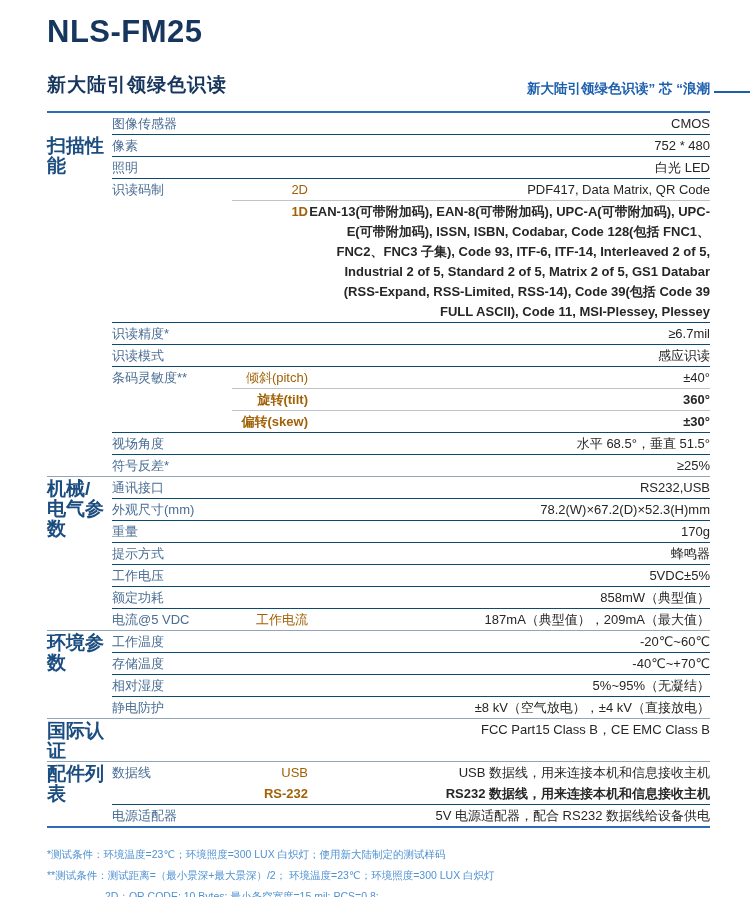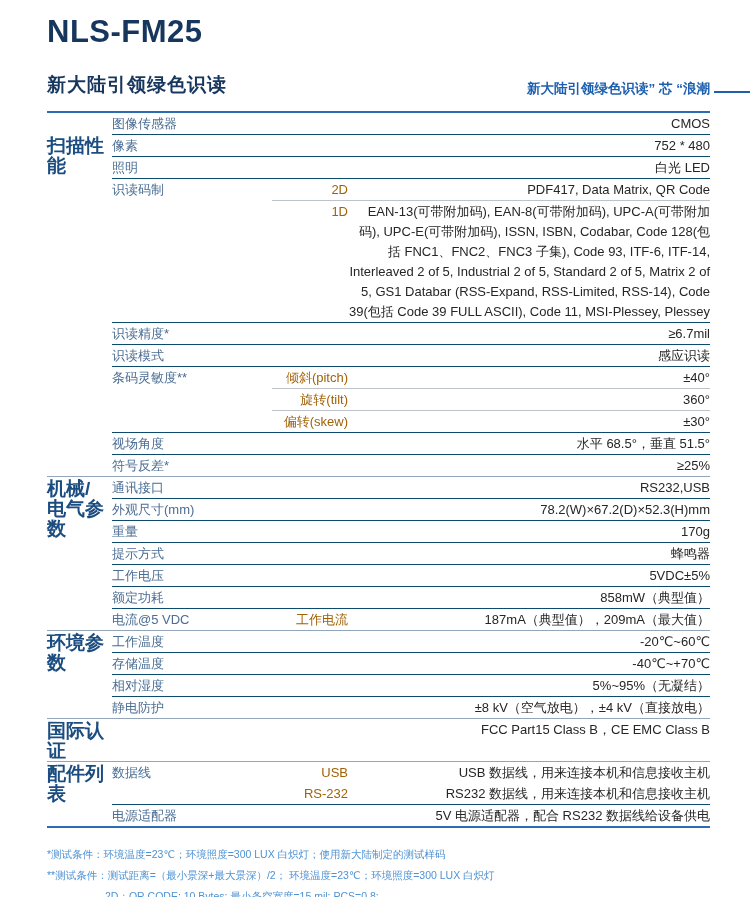--- a/index.html
+++ b/index.html
@@ -17,23 +17,23 @@
   .dash { position:absolute; right:-40px; bottom:5px; width:36px; height:2px; background:#1d5fae; }
 
   
   .spec-table { margin-top:13px; border-top:2px solid #2b6cb3; border-bottom:2px solid #2b6cb3; }
   .section { display:flex; }
   .section + .section { border-top:1px solid #93a5b8; }
   .cat { width:65px; flex:none; font-size:19px; font-weight:bold; color:#1c4d80;
          line-height:20px; padding-top:2px; white-space:pre-line; }
   .section:first-child .cat { padding-top:23px; }
   .rows { flex:1; min-width:0; }
-  .row { display:flex; min-height:20px;gap:40px; }
+  .row { display:flex; min-height:20px; }
   .row:not(:first-child):not(.cont) { border-top:1px solid #0c4a6e; }
-  .row.cont .c-rest { border-top:1px solid #bdc3ca; }
+  .row.cont .c-rest { border-top:1px solid #bdc3ca;font-weight:bold; }
   .section:last-child .row.cont .c-rest { border-top:none; }
   .c-prop { width:120px; flex:none; font-size:13px; color:#4a6d94; line-height:20px; padding-top:1px; }
   .c-rest { flex:1; display:flex; min-width:0;text-align:right; }
   .c-sub  { width:76px; flex:none; font-size:13px; color:#a16207; line-height:20px; padding-top:1px; }
   .c-val  { flex:1; min-width:0; font-size:13px; color:#262626; line-height:20px; padding-top:1px; }
 
   
   .footnotes { margin-top:16px; }
   .fn { font-size:10.5px; color:#4f92d2; line-height:21px; }
   .fn:nth-child(3) { padding-left:58px; }

